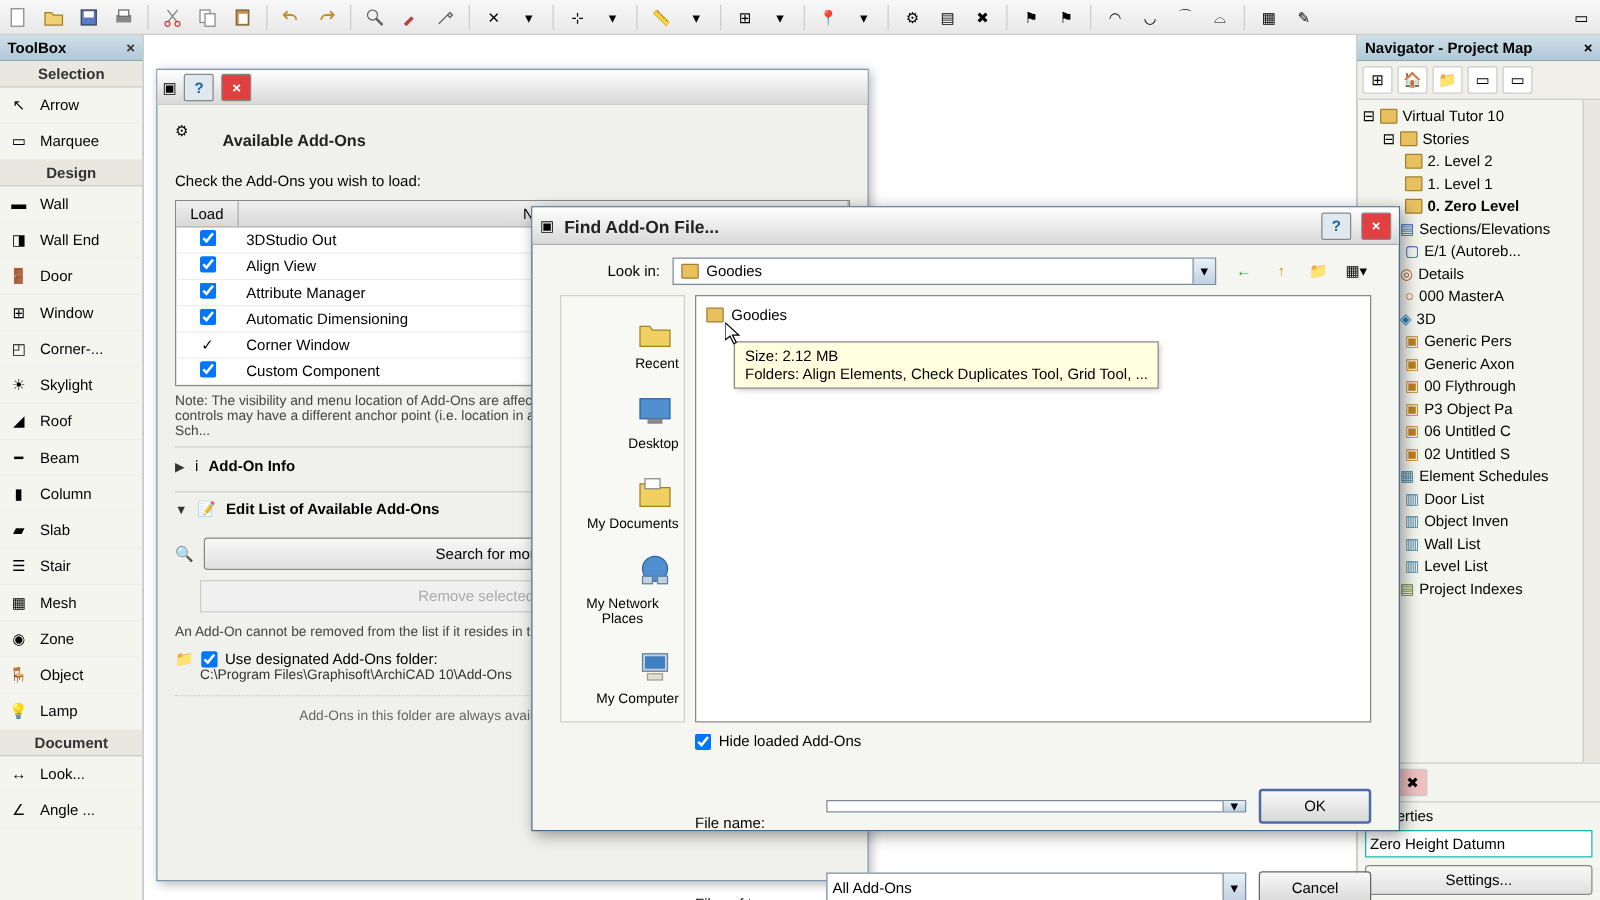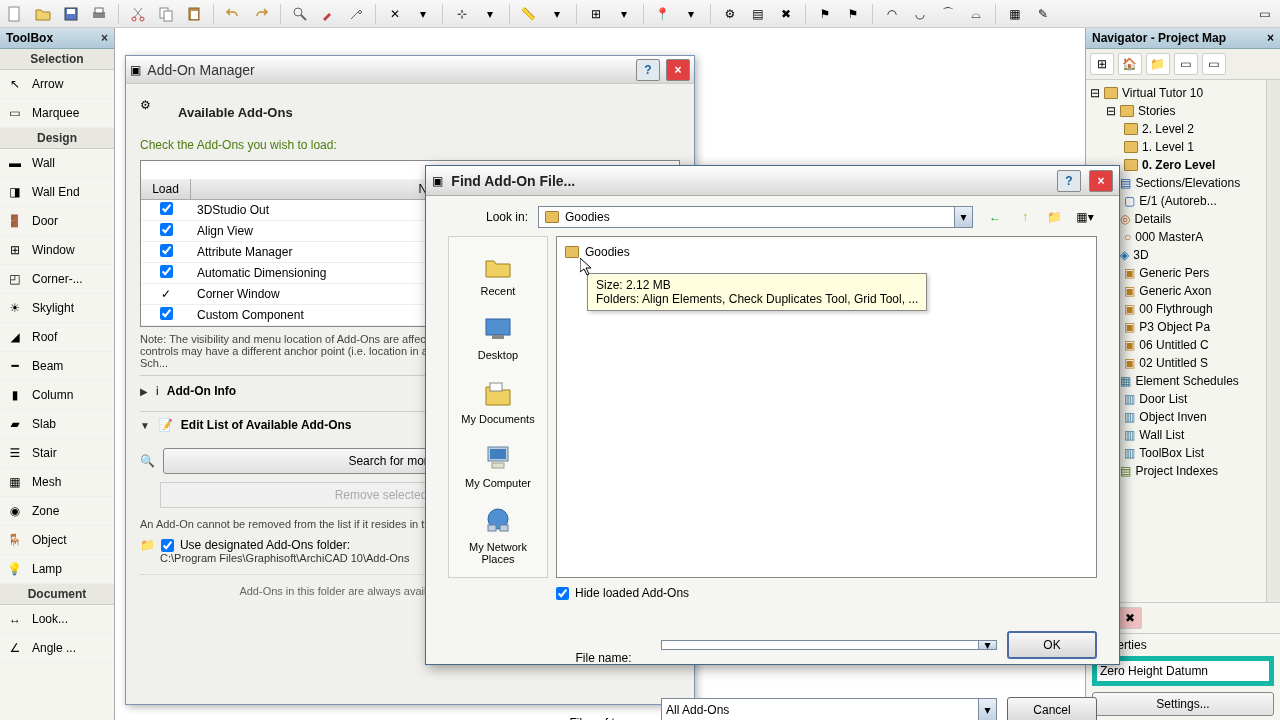--- a/index.html
+++ b/index.html
@@ -31,37 +31,37 @@
 .nav-btn { width: 24px; height: 22px; border: 1px solid #ccc; background: #fff; display: flex; align-items: center; justify-content: center; cursor: pointer; border-radius: 2px; }
 .nav-tree { flex: 1; overflow: hidden; padding: 4px 0; position: relative; }
 .tree-item { display: flex; align-items: center; padding: 2px 4px; gap: 4px; white-space: nowrap; cursor: pointer; }
 .tree-item.bold { font-weight: bold; }
 .tree-indent1 { padding-left: 20px; }
 .tree-indent2 { padding-left: 38px; }
 .tree-icon { width: 14px; height: 12px; display: inline-block; }
 .folder-ic { background: #e8c060; border: 1px solid #a08030; border-radius: 1px; }
 .nav-scrollbar { position: absolute; right: 0; width: 14px; top: 0; bottom: 0; background: #e8e8e0; border-left: 1px solid #ccc; }
 .nav-props { padding: 4px 6px; border-top: 1px solid #ccc; }
-.nav-combo { width: 100%; border: 5px solid #14b8a6; padding: 3px; margin-top: 4px; background: #fff; }
+.nav-combo { width: 100%; border: 1px solid #14b8a6; padding: 3px; margin-top: 4px; background: #fff; }
 .nav-settings { width: 100%; margin-top: 6px; padding: 4px; background: linear-gradient(#f8f8f8,#e0e0e0); border: 1px solid #888; border-radius: 3px; cursor: pointer; }
 
 
 .addon-window { position: absolute; left: 125px; top: 55px; width: 570px; height: 650px; background: #f0f0ec; border: 1px solid #7a96b4; box-shadow: 2px 2px 8px rgba(0,0,0,0.3); }
 .addon-titlebar { height: 28px; background: linear-gradient(#fff, #d8d8d8); display: flex; align-items: center; padding: 0 4px; gap: 6px; border-bottom: 1px solid #ccc; }
 .addon-titlebar .title { flex: 1; font-size: 14px; color: #333; }
 .win-btn { width: 24px; height: 22px; border: 1px solid #888; display: flex; align-items: center; justify-content: center; cursor: pointer; border-radius: 2px; }
 .win-close { background: #e04040; color: #fff; font-weight: bold; }
 .win-help { background: #e0e8f0; color: #2060a0; font-weight: bold; }
 .addon-body { padding: 10px 14px; }
 .addon-section-head { display: flex; align-items: center; gap: 10px; padding: 4px 0 8px; }
 .addon-section-head .icon { width: 28px; height: 28px; }
 .addon-section-head .label { font-weight: bold; color: #222; font-size: 13px; }
-.addon-note { color: #4d7c0f; margin: 4px 0 8px; }
+.addon-note { color: #000000; margin: 4px 0 8px; }
 .addon-table { width: 100%; border: 1px solid #888; background: #fff; }
-.addon-table-head { display: flex; background: linear-gradient(#f0f0f0, #d8d8d8); border-bottom: 1px solid #aaa; margin-top: 18px; }
+.addon-table-head { display: flex; background: linear-gradient(#f0f0f0, #d8d8d8); border-bottom: 1px solid #aaa; }
 .addon-th { padding: 3px 6px; border-right: 1px solid #aaa; text-align: center; }
 .addon-row { display: flex; border-bottom: 1px solid #eee; align-items: center; }
 .addon-row .chk { width: 50px; text-align: center; }
 .addon-row .nm { flex: 1; padding: 3px 6px; }
 .collapse-row { display: flex; align-items: center; gap: 8px; padding: 6px 0; border-top: 1px solid #ccc; margin-top: 6px; }
 .arrow-right::before { content: "▶"; font-size: 10px; color: #333; }
 .arrow-down::before { content: "▼"; font-size: 10px; color: #333; }
 .search-btn { width: 100%; padding: 5px; background: linear-gradient(#f8f8f8,#e0e0e0); border: 1px solid #888; border-radius: 3px; cursor: pointer; margin: 4px 0; }
 .remove-btn { width: 90%; padding: 5px; background: #f0f0f0; border: 1px solid #ccc; color: #aaa; margin: 4px 20px; cursor: not-allowed; }
 .small-note { color: #444; font-size: 11px; margin: 6px 0; }
@@ -75,30 +75,30 @@
 .find-titlebar .title { flex: 1; font-size: 14px; font-weight: bold; color: #222; }
 .find-body { padding: 10px 22px; display: flex; flex-direction: column; height: calc(100% - 30px); }
 .lookin-row { display: flex; align-items: center; gap: 10px; margin-bottom: 8px; }
 .lookin-label { width: 80px; text-align: right; }
 .lookin-combo { flex: 1; display: flex; align-items: center; border: 1px solid #7a8a9a; background: #fff; padding: 3px 6px; gap: 6px; position: relative; }
 .lookin-combo .dd { position: absolute; right: 0; width: 18px; height: 100%; top: 0; background: linear-gradient(#e8f0f8, #c0d0e0); border-left: 1px solid #7a8a9a; display: flex; align-items: center; justify-content: center; cursor: pointer; }
 .lookin-icons { display: flex; gap: 6px; }
 .li-icon { width: 24px; height: 22px; display: flex; align-items: center; justify-content: center; cursor: pointer; border: 1px solid transparent; border-radius: 2px; }
 .find-main { display: flex; flex: 1; gap: 8px; }
 .places-bar { width: 100px; background: #f8f8f4; border: 1px solid #d0d0c8; display: flex; flex-direction: column; padding: 4px 0; }
-.place-item { display: flex; flex-direction: column; align-items: center; padding: 8px 4px; cursor: pointer; gap: 4px; }
+.place-item { display: flex; flex-direction: column; align-items: flex-end; padding: 8px 4px; cursor: pointer; gap: 4px; }
 .place-icon { width: 38px; height: 32px; display: flex; align-items: center; justify-content: center; }
 .place-label { font-size: 11px; text-align: center; }
 .file-list { flex: 1; background: #fff; border: 1px solid #888; padding: 6px; position: relative; }
 .file-item { display: flex; align-items: center; gap: 6px; padding: 2px; cursor: pointer; }
 .tooltip-box { position: absolute; left: 30px; top: 36px; background: #ffffe0; border: 1px solid #888; padding: 4px 8px; font-size: 11px; box-shadow: 2px 2px 4px rgba(0,0,0,0.2); }
 .find-bottom { margin-top: 8px; display: flex; flex-direction: column; gap: 24px; }
 .hide-row { display: flex; align-items: center; gap: 6px; margin-left: 108px; }
 .field-row { display: flex; align-items: center; gap: 10px; }
-.field-label { width: 95px; text-align: center; margin-left: 108px; margin-top: 27px; }
+.field-label { width: 95px; text-align: left; margin-left: 108px; margin-top: 27px; }
 .field-combo { flex: 1; border: 1px solid #7a8a9a; background: #fff; padding: 4px; position: relative; }
 .field-combo .dd { position: absolute; right: 0; top: 0; width: 18px; height: 100%; background: linear-gradient(#e8f0f8,#c0d0e0); border-left: 1px solid #7a8a9a; display: flex; align-items: center; justify-content: center; cursor: pointer; }
 .dlg-btn { width: 90px; padding: 5px; background: linear-gradient(#f8f8f8,#d8d8d8); border: 1px solid #666; border-radius: 3px; cursor: pointer; }
 .dlg-btn.primary { border: 2px solid #4a6aaa; }
 
 
 svg { display: block; }
 .cursor-icon { cursor: default; position: absolute; top: 258px; left: 580px; z-index: 200; pointer-events: none; }
 
 </style>
@@ -394,21 +394,21 @@
       <div class="tree-item tree-indent2">
           <span style="color:#4080a0">▥</span>
           <span>Object Inven</span>
         </div>
       <div class="tree-item tree-indent2">
           <span style="color:#4080a0">▥</span>
           <span>Wall List</span>
         </div>
       <div class="tree-item tree-indent2">
           <span style="color:#4080a0">▥</span>
-          <span>ToolBox List</span>
+          <span>Level List</span>
         </div>
       <div class="tree-item tree-indent1">
           <span>⊞</span>
           <span style="color:#608020">▤</span>
           <span>Project Indexes</span>
         </div>
       <div class="nav-scrollbar"></div>
     </div>
     <div style="display:flex;gap:4px;padding:4px;border-top:1px solid #ccc;">
       <div class="nav-btn">▭</div>
@@ -418,21 +418,20 @@
       <div>Properties</div>
       <div class="nav-combo"><span>Zero Height Datumn</span></div>
       <button class="nav-settings">Settings...</button>
     </div>
   </div>
 </div>
 
 <div class="addon-window">
   <div class="addon-titlebar">
     <span>▣</span>
-    <span class="title">Add-On Manager</span>
     <div class="win-btn win-help">?</div>
     <div class="win-btn win-close">×</div>
   </div>
   <div class="addon-body">
     <div class="addon-section-head">
       <span class="icon">⚙</span>
       <span class="label">Available Add-Ons</span>
     </div>
     <div class="addon-note">Check the Add-Ons you wish to load:</div>
     <div class="addon-table">
@@ -539,37 +538,37 @@
               <svg width="32" height="28">
                 <path d="M4 8h8l2 3h14v15H4z" fill="#f0d060" stroke="#a08020"></path>
                 <rect x="8" y="4" width="12" height="8" fill="#fff" stroke="#888"></rect>
               </svg>
             </div>
           <div class="place-label">My Documents</div>
         </div>
         <div class="place-item">
           <div class="place-icon">
               <svg width="32" height="28">
+                <circle cx="16" cy="12" r="10" fill="#5090d0" stroke="#3060a0"></circle>
+                <rect x="6" y="18" width="8" height="6" fill="#c0d0e0" stroke="#6080a0"></rect>
+                <rect x="18" y="18" width="8" height="6" fill="#c0d0e0" stroke="#6080a0"></rect>
+              </svg>
+            </div>
+          <div class="place-label">My Network Places</div>
+        </div>
+        <div class="place-item">
+          <div class="place-icon">
+              <svg width="32" height="28">
                 <rect x="6" y="4" width="20" height="14" fill="#c0d0e0" stroke="#6080a0"></rect>
                 <rect x="8" y="6" width="16" height="10" fill="#4080c0"></rect>
                 <rect x="10" y="20" width="12" height="5" fill="#e0e0d0" stroke="#a0a090"></rect>
               </svg>
             </div>
           <div class="place-label">My Computer</div>
         </div>
-        <div class="place-item">
-          <div class="place-icon">
-              <svg width="32" height="28">
-                <circle cx="16" cy="12" r="10" fill="#5090d0" stroke="#3060a0"></circle>
-                <rect x="6" y="18" width="8" height="6" fill="#c0d0e0" stroke="#6080a0"></rect>
-                <rect x="18" y="18" width="8" height="6" fill="#c0d0e0" stroke="#6080a0"></rect>
-              </svg>
-            </div>
-          <div class="place-label">My Network Places</div>
-        </div>
       </div>
       <div class="file-list">
         <div class="file-item">
           <span class="tree-icon folder-ic"></span>
           <span>Goodies</span>
         </div>
         <div class="tooltip-box">
           <div>Size: 2.12 MB</div>
           <div>Folders: Align Elements, Check Duplicates Tool, Grid Tool, ...</div>
         </div>

